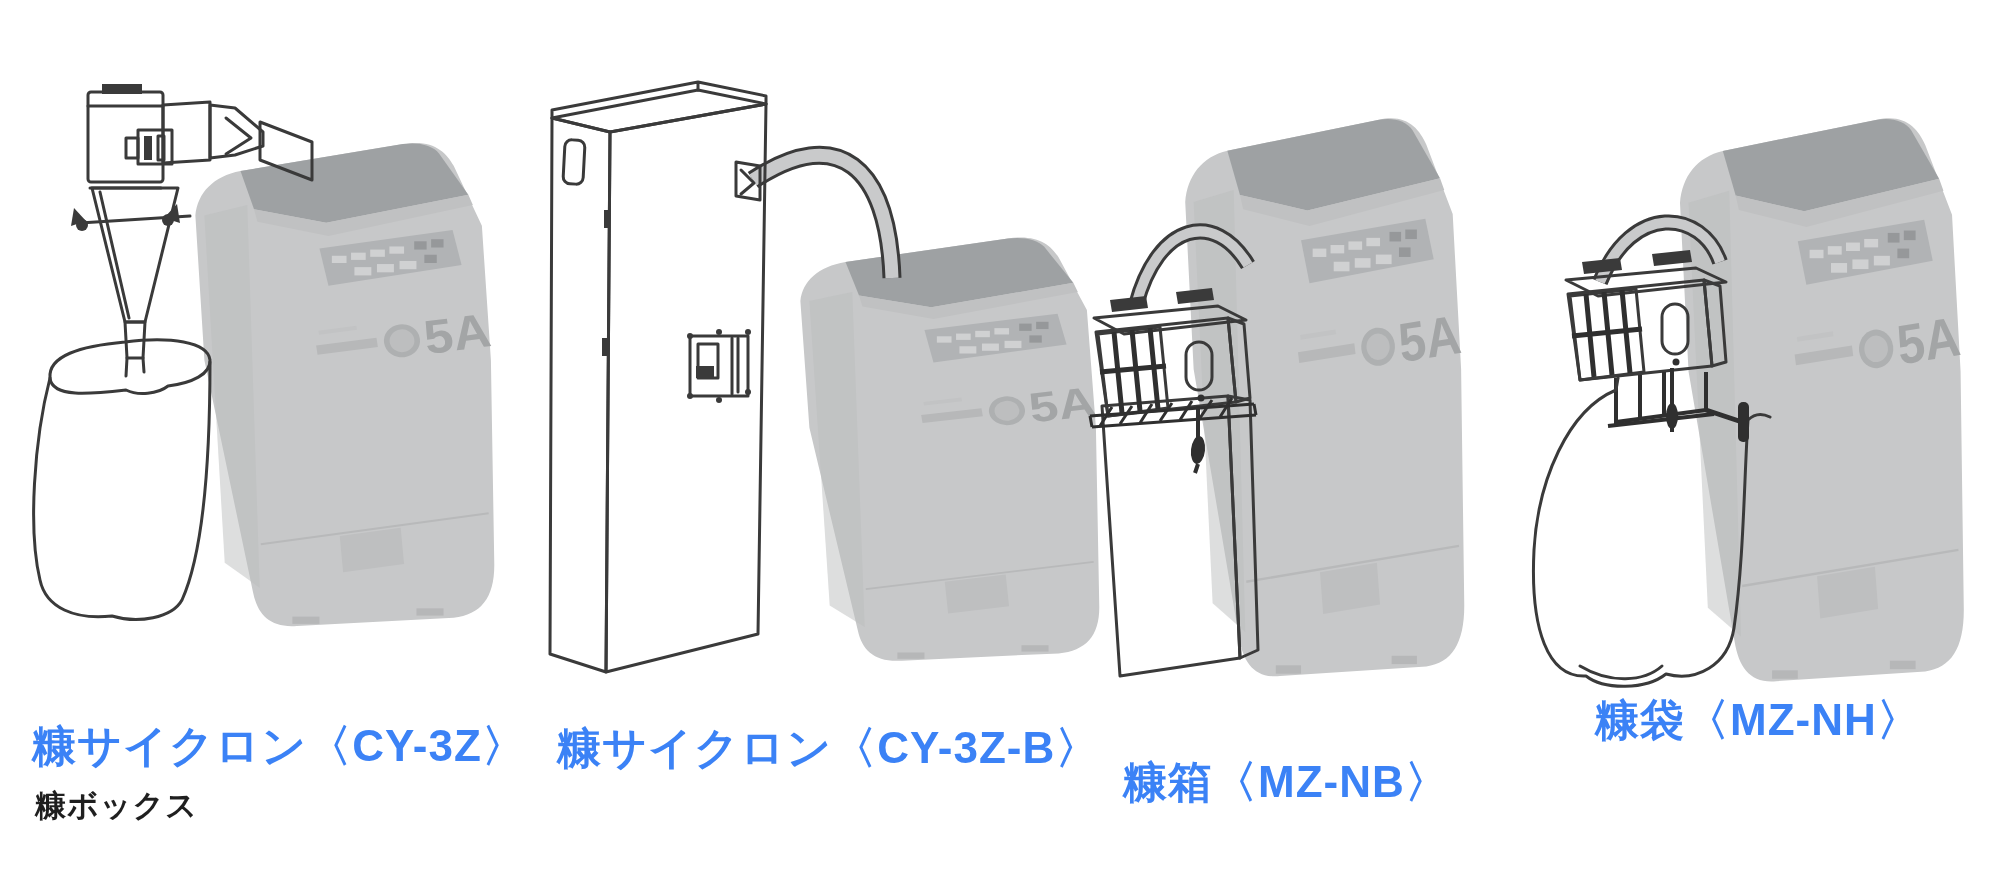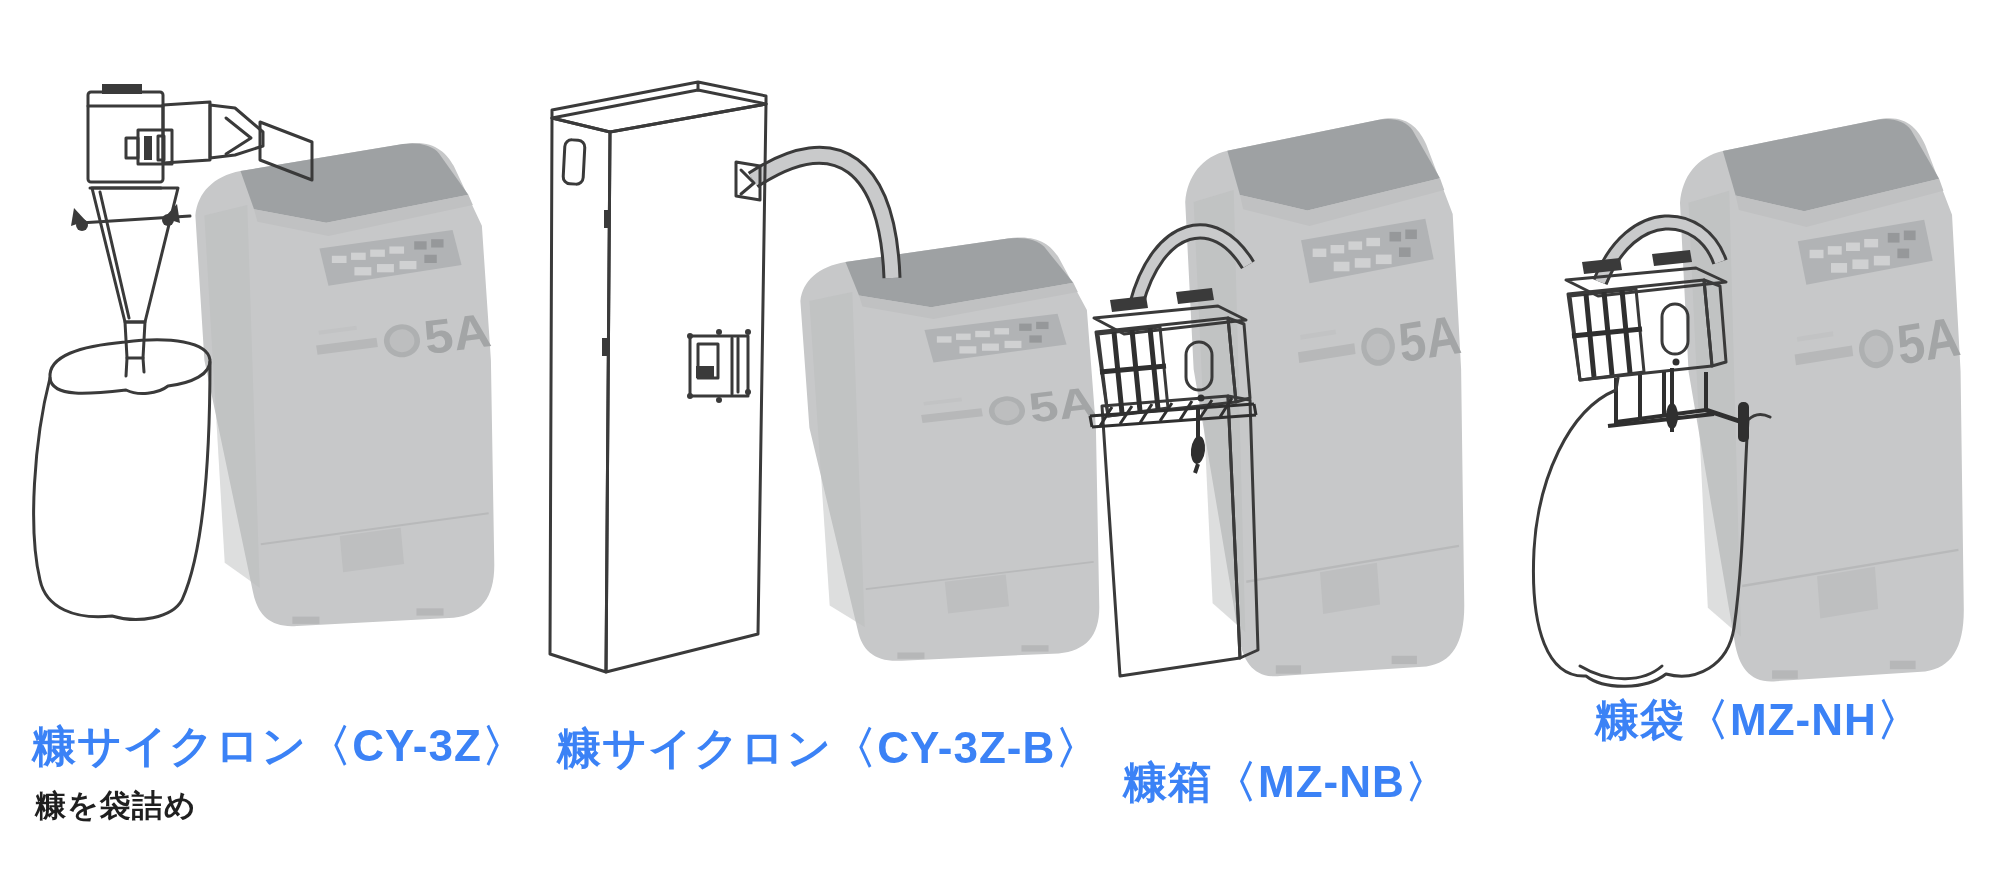--- a/index.html
+++ b/index.html
@@ -89,21 +89,21 @@
         <path d="M147,144 L134,158 L150,163 Z" fill="#3a3a3a"></path>
         <path d="M95,262 L115,262 L113,298 L97,298 Z" fill="#f5f6f6" class="lineart"></path>
       </g>
       <g>
         <path d="M20,318 C18,296 50,286 95,282 C140,276 178,282 180,300 C181,314 162,323 138,326 C128,334 108,336 96,330 C60,334 22,338 20,318 Z" class="lineart"></path>
         <path d="M20,318 C4,380 -2,470 10,520 C16,548 45,560 82,556 C108,564 142,558 152,540 C170,500 180,420 180,302" class="lineart"></path>
         <path d="M97,298 L96,316 M113,298 L114,312" class="lineart" stroke-width="2"></path>
       </g>
     </svg>
     <div class="plabel" style="left:32px;top:722px">糠サイクロン〈CY-3Z〉</div>
-    <div class="psub" style="left:35px;top:789px">糠を袋詰め</div>
+    <div class="psub" style="left:35px;top:789px">糠ボックス</div>
   </div>
 
   <div>
     <svg class="illus" style="left:540px;top:70px" width="570" height="610" viewBox="0 0 570 610">
       <use href="#machine-shape" transform="translate(213,86) scale(1.128,0.906)"></use>
       <g>
         <path d="M213,110 C298,54 348,96 352,208" stroke="#3a3a3a" stroke-width="19" fill="none"></path>
         <path d="M213,110 C298,54 348,96 352,208" stroke="#c9cacb" stroke-width="13" fill="none"></path>
       </g>
       <g>

